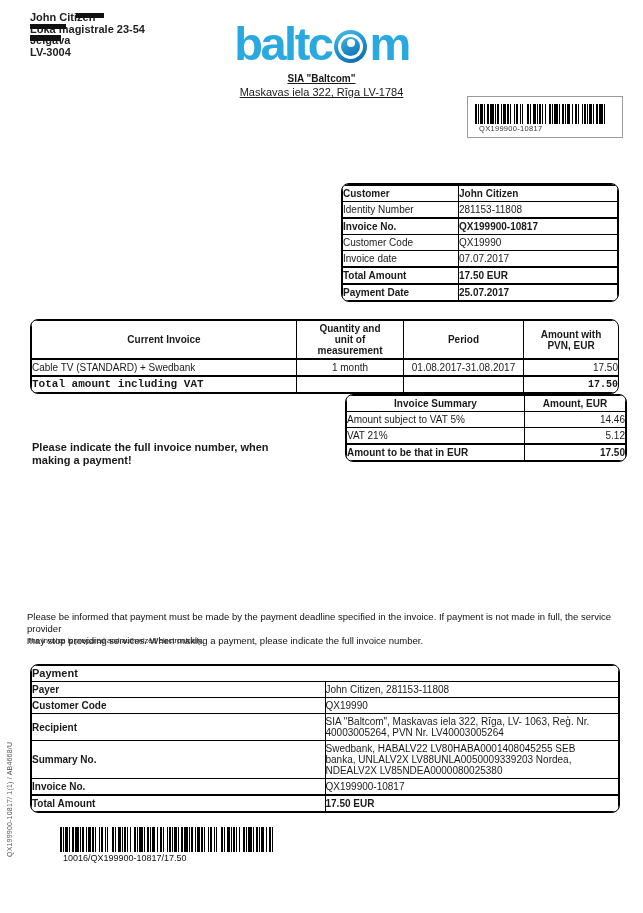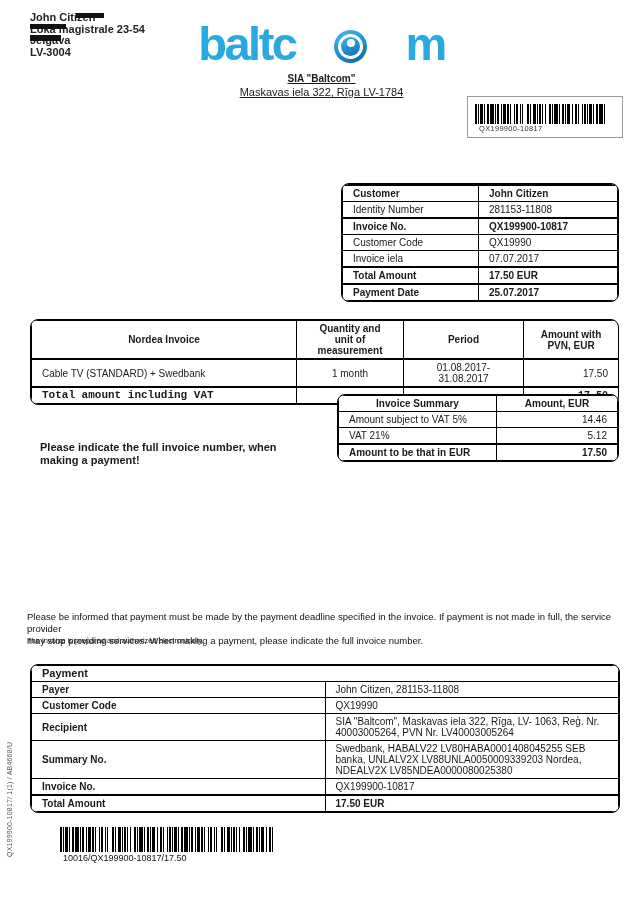--- a/index.html
+++ b/index.html
@@ -8,21 +8,21 @@
     font-family:"Liberation Sans", sans-serif; color:#1a1a1a; overflow:hidden;
   }
   .abs { position:absolute; }
 
   
   .sender { left:30px; top:12px; font-size:11px; font-weight:bold; line-height:11.5px; color:#222; }
   .redact { position:absolute; background:#111; }
 
   
   .logo-wrap { left:0; top:24px; width:100%; text-align:center; }
-  .logo { display:inline-flex; align-items:flex-end;gap:36px; }
+  .logo { display:inline-flex; align-items:flex-end; }
   .logo-txt { font-size:47px; font-weight:bold; letter-spacing:-2.5px; line-height:40px; color:#29a9e0; }
   .logo-o { position:relative; width:33px; height:33px; margin:0 2px 1px 3px; border-radius:50%;
             background:linear-gradient(155deg,#4cc0ee 0%,#2196d4 45%,#0d62a6 100%); }
   .logo-o .ring { position:absolute; inset:4px; border-radius:50%; background:#fff; }
   .logo-o .iris { position:absolute; inset:7px; border-radius:50%; background:linear-gradient(155deg,#3cb4e6,#0f6fb0); }
   .logo-o .hilite { position:absolute; width:8px; height:8px; left:13px; top:9px; border-radius:50%; background:#fff; }
 
   .company1 { left:0; top:73px; width:100%; text-align:center; font-size:10px; font-weight:bold; }
   .company1 span, .company2 span { text-decoration:underline; }
   .company2 { left:0; top:86px; width:100%; text-align:center; font-size:11px; }
@@ -33,46 +33,46 @@
   .barcode i { position:absolute; top:0; bottom:0; background:#000; }
   .bc-top-bars { position:absolute; left:7px; top:7px; width:132px; height:20px; }
   .bc-top-label { position:absolute; left:11px; top:27px; font-size:7.5px; color:#333; letter-spacing:.3px; }
   .bc-bottom { left:60px; top:827px; width:216px; height:25px; }
   .bc-bottom-label { left:63px; top:853px; font-size:9px; color:#111; }
 
   
   .tbl-wrap { border:1.5px solid #000; border-radius:8px; overflow:hidden; background:#fff; }
   .tbl-wrap table { border-collapse:collapse; width:100%; table-layout:fixed; }
   .tbl-wrap td, .tbl-wrap th { border:1px solid #000; font-size:10px; line-height:11px;
-        padding:2px 10px; vertical-align:middle; overflow:hidden; }
+        padding:2px 0; vertical-align:middle; overflow:hidden; }
   tr.bold td { font-weight:bold; border-top-width:2px; }
   .lbl { font-weight:normal; }
 
   .cust-tbl { left:341px; top:183px; width:276px; }
   .cust-tbl .lbl { width:115px; }
   .cust-tbl tr.bold .lbl { font-weight:bold; }
 
   .inv-tbl { left:30px; top:319px; width:587px; }
   .inv-tbl th { font-weight:bold; text-align:center; white-space:pre-line; border-bottom-width:2px; padding:2px 4px; }
   .inv-tbl td.c { text-align:center; }
   .inv-tbl td.r { text-align:right; }
   .inv-tbl tr.total td { font-weight:bold; border-top-width:2px;font-family:Liberation Mono, monospace; }
   .inv-tbl tr.total td:first-child { font-size:11px; }
 
-  .sum-tbl { left:337px; top:394px; width:280px; }
+  .sum-tbl { left:345px; top:394px; width:280px; }
   .sum-tbl th { font-weight:bold; text-align:center; border-bottom-width:1px; }
   .sum-tbl td.val, .sum-tbl th.val { width:100px; }
   .sum-tbl td.val { text-align:right; }
 
   .pay-tbl { left:30px; top:664px; width:588px; }
   .pay-tbl td.lbl { width:92px; font-weight:bold; }
   .pay-tbl td.val { white-space:pre-line; }
   .pay-tbl .title td { font-weight:bold; font-size:11px; }
 
-  .reminder { left:40px; top:441px; font-size:11px; font-weight:bold; line-height:13px; white-space:pre-line; }
+  .reminder { left:32px; top:441px; font-size:11px; font-weight:bold; line-height:13px; white-space:pre-line; }
   .para { left:27px; top:611px; width:596px; font-size:9.5px; line-height:12px; white-space:pre-line; color:#111; }
   .e-note { left:27px; top:636px; font-size:7.5px; color:#222; }
 
   .side-ref { left:6px; top:857px; transform:rotate(-90deg); transform-origin:0 0;
               font-size:7px; color:#555; white-space:nowrap; letter-spacing:.2px; }
 </style>
 </head>
 <body>
 
 <div class="abs side-ref">QX199900-10817/ 1(1) / AB4668/U</div>
@@ -166,21 +166,21 @@
           <td class="lbl">Invoice No.</td>
           <td>QX199900-10817</td>
         </tr>
 
         <tr>
           <td class="lbl">Customer Code</td>
           <td>QX19990</td>
         </tr>
 
         <tr>
-          <td class="lbl">Invoice iela</td>
+          <td class="lbl">Invoice date</td>
           <td>07.07.2017</td>
         </tr>
 
         <tr class="bold">
           <td class="lbl">Total Amount</td>
           <td>17.50 EUR</td>
         </tr>
 
         <tr class="bold">
           <td class="lbl">Payment Date</td>
@@ -193,21 +193,21 @@
 <div class="abs tbl-wrap inv-tbl">
   <table>
     <colgroup>
         <col style="width:265px">
         <col style="width:107px">
         <col style="width:120px">
         <col style="width:95px">
       </colgroup>
     <thead>
       <tr>
-        <th>Nordea Invoice</th>
+        <th>Current Invoice</th>
         <th>Quantity and
 unit of measurement</th>
         <th>Period</th>
         <th>Amount with
 PVN, EUR</th>
       </tr>
     </thead>
     <tbody>
       <tr>
         <td>Cable TV (STANDARD) + Swedbank</td>

